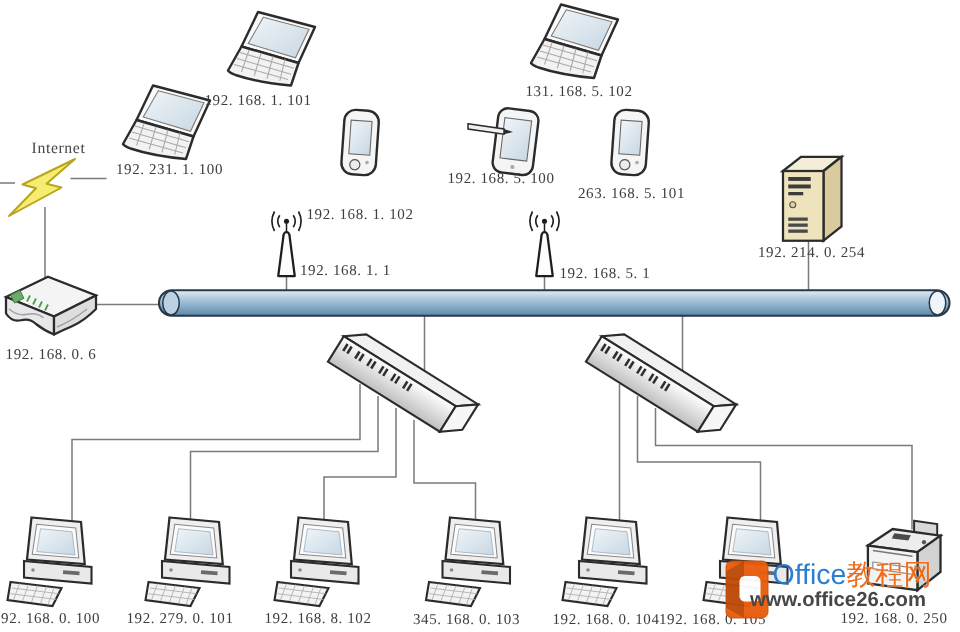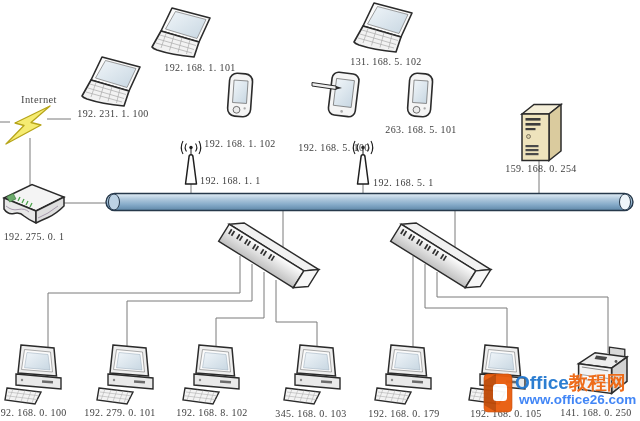--- a/index.html
+++ b/index.html
@@ -12,24 +12,24 @@
     position:absolute;font-size:10px;letter-spacing:.4px;color:#3d3d3d;
     white-space:nowrap;z-index:5;line-height:1.1;
   }
   .ip-label.c{transform:translateX(-50%);}
   .net-label{font-size:10.5px;color:#474747;text-align:right;}
   .watermark{
     position:absolute;left:474px;top:368px;width:166px;height:53px;z-index:9;
     font-family:"Liberation Sans","DejaVu Sans",sans-serif;opacity:.96;
   }
   .wm-logo{position:absolute;left:3px;top:3px;}
-  .wm-line1{position:absolute;left:41px;top:2px;font-size:19px;font-weight:bold;white-space:nowrap;}
+  .wm-line1{position:absolute;left:41px;top:2px;font-size:19px;font-weight:normal;white-space:nowrap;}
   .wm-en{color:#2479d0;}
   .wm-cn{color:#ee6712;text-shadow:0 0 1px #fff;}
-  .wm-url{position:absolute;left:45px;top:24px;font-size:13.5px;font-weight:bold;color:#3b82f6;white-space:nowrap;}
+  .wm-url{position:absolute;left:26px;top:24px;font-size:13.5px;font-weight:bold;color:#404040;white-space:nowrap;}
 </style>
 </head>
 <body>
 
 <div class="stage">
 
   <svg class="canvas" width="640" height="421" viewBox="0 0 640 421">
     <defs>
       <linearGradient id="gBus" x1="0" y1="0" x2="0" y2="1">
         <stop offset="0" stop-color="#e3eef7"></stop>
@@ -215,36 +215,36 @@
     <use href="#shape-pc" transform="translate(97,343)"></use>
     <use href="#shape-pc" transform="translate(183,343)"></use>
     <use href="#shape-pc" transform="translate(284,343)"></use>
     <use href="#shape-pc" transform="translate(375,343)"></use>
     <use href="#shape-pc" transform="translate(469,343)"></use>
     <use href="#shape-printer" transform="translate(572,345) scale(1.1)"></use>
   </svg>
 
   <div class="ip-label net-label c" style="left:39px;top:94px">Internet</div>
   <div class="ip-label c" style="left:113px;top:108px">192. 231. 1. 100</div>
-  <div class="ip-label c" style="left:200px;top:62px">192. 168. 1. 101</div>
+  <div class="ip-label c" style="left:172px;top:62px">192. 168. 1. 101</div>
   <div class="ip-label c" style="left:240px;top:138px">192. 168. 1. 102</div>
-  <div class="ip-label c" style="left:334px;top:142px">192. 168. 5. 100</div>
+  <div class="ip-label c" style="left:334px;top:114px">192. 168. 5. 100</div>
   <div class="ip-label c" style="left:421px;top:124px">263. 168. 5. 101</div>
   <div class="ip-label c" style="left:386px;top:56px">131. 168. 5. 102</div>
   <div class="ip-label" style="left:200px;top:175px">192. 168. 1. 1</div>
   <div class="ip-label" style="left:373px;top:177px">192. 168. 5. 1</div>
-  <div class="ip-label c" style="left:541px;top:163px">159. 168. 0. 254</div>
-  <div class="ip-label c" style="left:34px;top:231px">192. 275. 0. 1</div>
+  <div class="ip-label c" style="left:541px;top:163px">192. 214. 0. 254</div>
+  <div class="ip-label c" style="left:34px;top:231px">192. 168. 0. 6</div>
   <div class="ip-label c" style="left:31px;top:407px">192. 168. 0. 100</div>
   <div class="ip-label c" style="left:120px;top:407px">192. 279. 0. 101</div>
   <div class="ip-label c" style="left:212px;top:407px">192. 168. 8. 102</div>
   <div class="ip-label c" style="left:311px;top:408px">345. 168. 0. 103</div>
-  <div class="ip-label c" style="left:404px;top:408px">192. 168. 0. 179</div>
-  <div class="ip-label c" style="left:506px;top:408px">192. 168. 0. 105</div>
-  <div class="ip-label c" style="left:596px;top:407px">141. 168. 0. 250</div>
+  <div class="ip-label c" style="left:404px;top:408px">192. 168. 0. 104</div>
+  <div class="ip-label c" style="left:475px;top:408px">192. 168. 0. 105</div>
+  <div class="ip-label c" style="left:596px;top:407px">192. 168. 0. 250</div>
 
   <div class="watermark">
     <svg class="wm-logo" width="36" height="44" viewBox="0 0 36 44">
       <rect x="7" y="3" width="28" height="38" rx="4" fill="#e95d0e" stroke="#c64a08" stroke-width="0.6"></rect>
       <polygon points="7,10 19,3 19,41 7,34" fill="#bf4a07"></polygon>
       <rect x="16" y="13" width="14" height="17" rx="3.5" fill="#ffffff"></rect>
     </svg>
     <div class="wm-line1"><span class="wm-en">Office</span><span class="wm-cn">教程网</span></div>
     <div class="wm-url">www.office26.com</div>
   </div>

